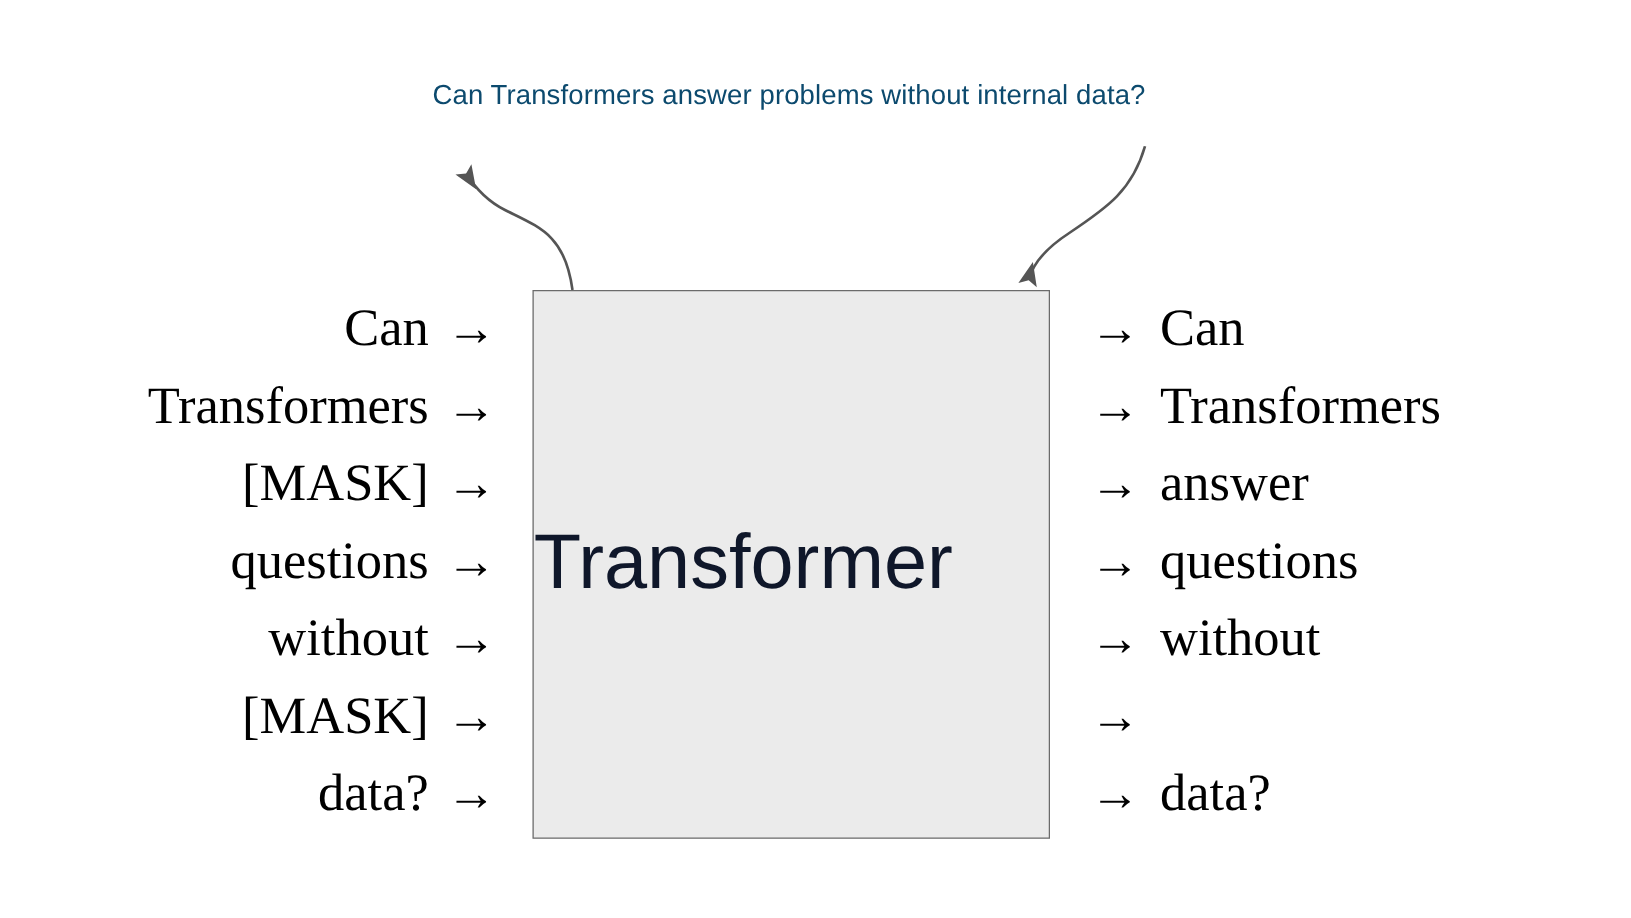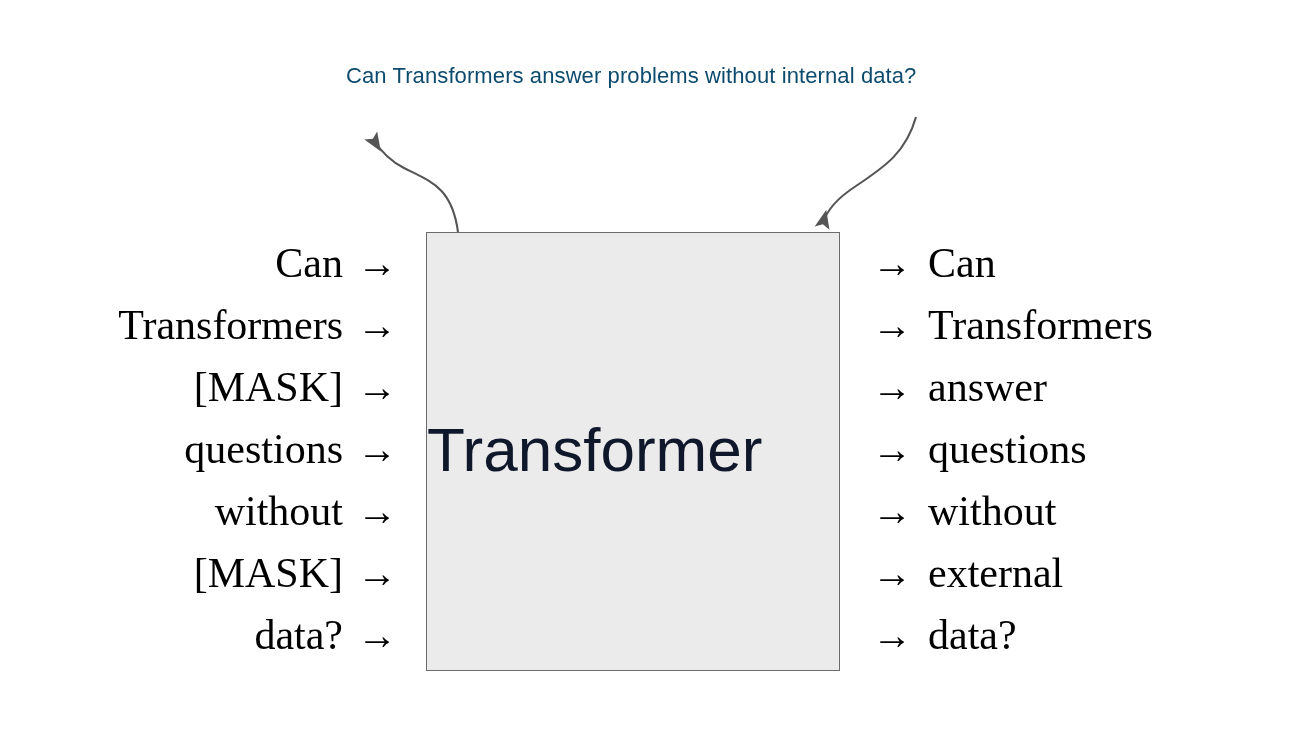--- a/index.html
+++ b/index.html
@@ -177,21 +177,20 @@
     <div class="row">
       <span class="arrow-glyph">→</span>
       <span class="token">questions</span>
     </div>
     <div class="row">
       <span class="arrow-glyph">→</span>
       <span class="token">without</span>
     </div>
     <div class="row">
       <span class="arrow-glyph">→</span>
-      <span class="token">external</span>
     </div>
     <div class="row">
       <span class="arrow-glyph">→</span>
       <span class="token">data?</span>
     </div>
   </div>
 
 </div>
 
 </body></html>

